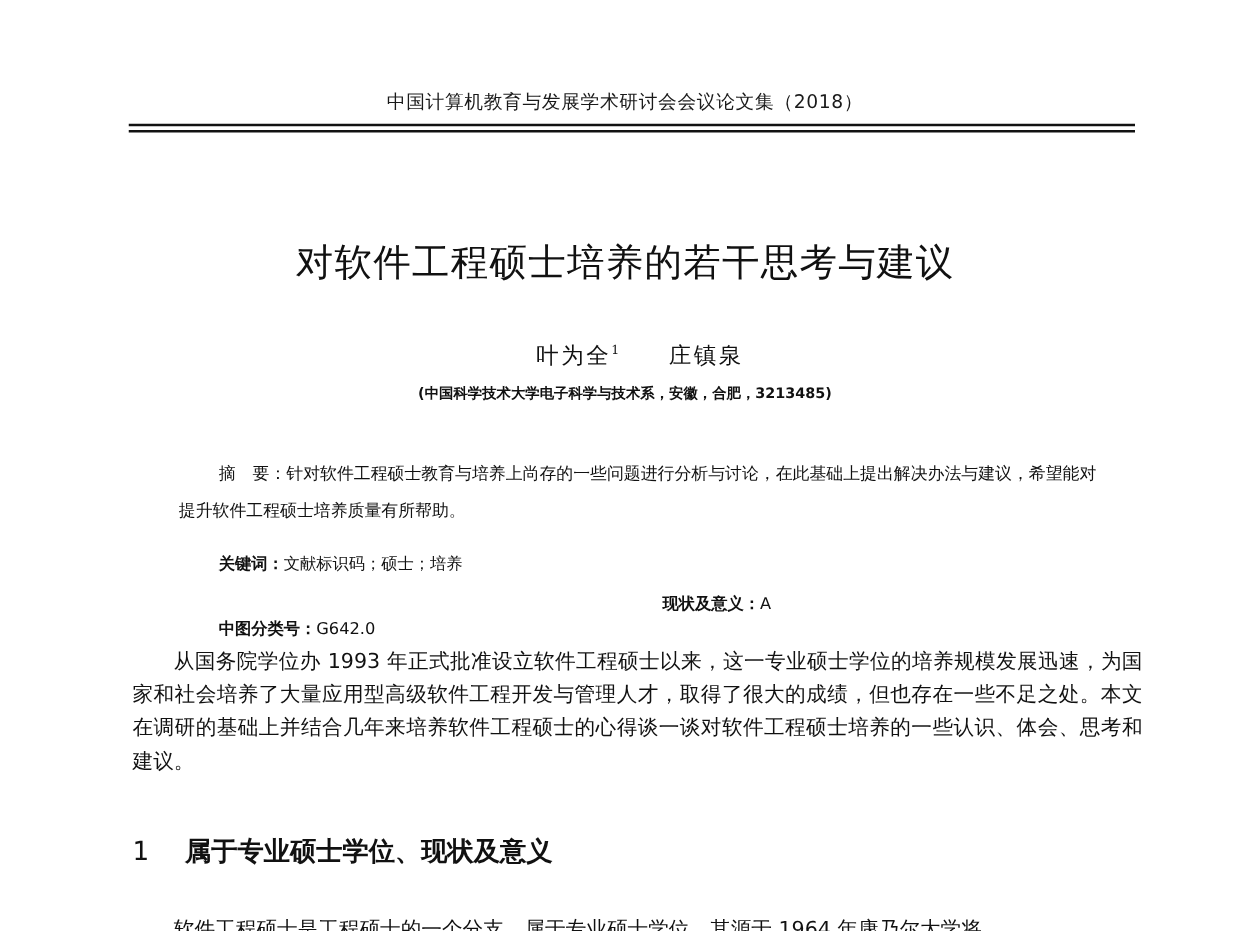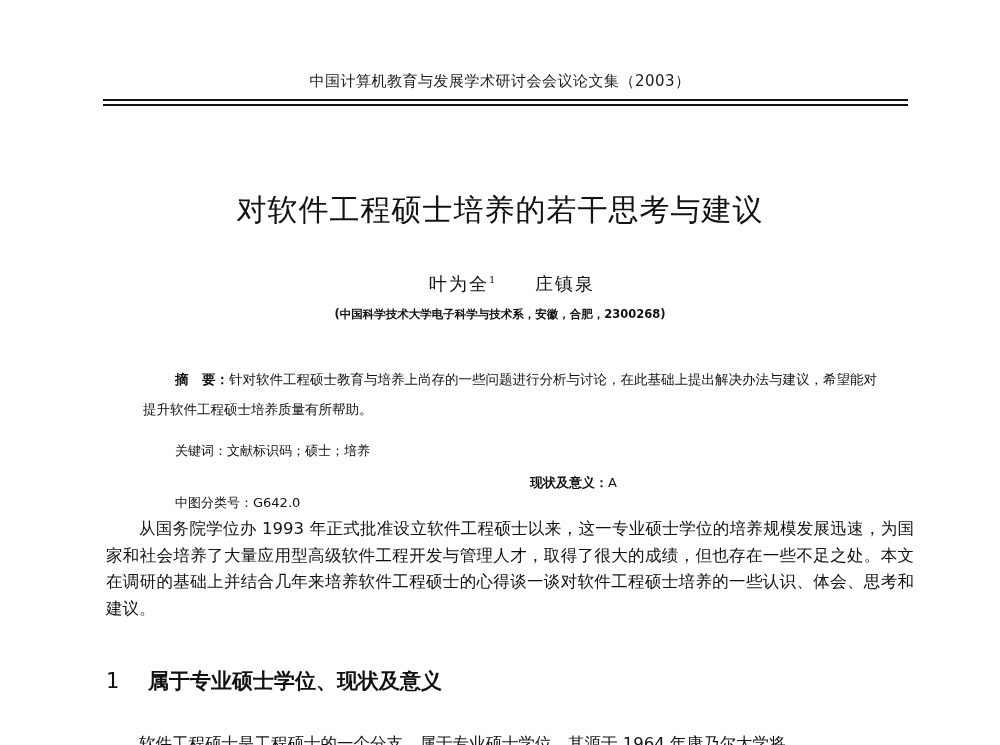--- a/index.html
+++ b/index.html
@@ -25,25 +25,25 @@
   .authors sup { font-size:10px; }
   .authors .gap { display:inline-block; width:22px; }
   .affiliation {
     position:absolute; top:307px; left:0; width:1000px; text-align:center;
     font-family:"DejaVu Sans", sans-serif; font-size:11.5px; font-weight:bold;
   }
   .abstract {
     position:absolute; top:364px; left:143px; width:740px;
     font-size:13.5px; line-height:30px; font-family:"DejaVu Sans", sans-serif;
   }
-  .abstract .label { font-weight:bold; margin-left:32px; }
+  .abstract .label { font-weight:normal; margin-left:32px; }
   .meta-line {
     position:absolute; left:175px; font-size:13px; font-family:"DejaVu Sans", sans-serif;
   }
-  .meta-line .label { font-weight:normal; }
+  .meta-line .label { font-weight:bold; }
   .doc-code { position:absolute; left:530px; font-size:13px; font-family:"DejaVu Sans", sans-serif; }
   .doc-code .label { font-weight:bold; }
   .body-para {
     position:absolute; top:516px; left:106px; width:808px;
     font-size:16.5px; line-height:26.5px; text-indent:33px; text-align:justify;
     font-family:"DejaVu Sans", sans-serif;
   }
   .section-heading {
     position:absolute; top:667px; left:106px; font-size:21px; font-weight:bold;
     font-family:"DejaVu Sans", sans-serif;
@@ -51,33 +51,33 @@
   .section-heading .num { display:inline-block; width:42px; font-weight:normal; }
   .cut-line {
     position:absolute; top:733px; left:106px; width:808px;
     font-size:16.5px; text-indent:33px; white-space:nowrap; overflow:hidden;
     font-family:"DejaVu Sans", sans-serif;
   }
 </style>
 </head>
 <body>
 
-<div class="running-header">中国计算机教育与发展学术研讨会会议论文集（2003）</div>
+<div class="running-header">中国计算机教育与发展学术研讨会会议论文集（2018）</div>
 <div class="rule-thick"></div>
 <div class="rule-thin"></div>
 
 <div class="title">对软件工程硕士培养的若干思考与建议</div>
 
 <div class="authors">
   <span>叶为全</span><sup>1</sup>
   <span class="gap"></span>
   <span>庄镇泉</span>
 </div>
 
-<div class="affiliation">(中国科学技术大学电子科学与技术系，安徽，合肥，2300268)</div>
+<div class="affiliation">(中国科学技术大学电子科学与技术系，安徽，合肥，3213485)</div>
 
 <div class="abstract">
   <span class="label">摘　要：</span><span>针对软件工程硕士教育与培养上尚存的一些问题进行分析与讨论，在此基础上提出解决办法与建议，希望能对提升软件工程硕士培养质量有所帮助。</span>
 </div>
 
 <div class="meta-line" style="top:442px;">
   <span class="label">关键词：</span><span>文献标识码；硕士；培养</span>
 </div>
 
 <div class="meta-line" style="top:494px;">

